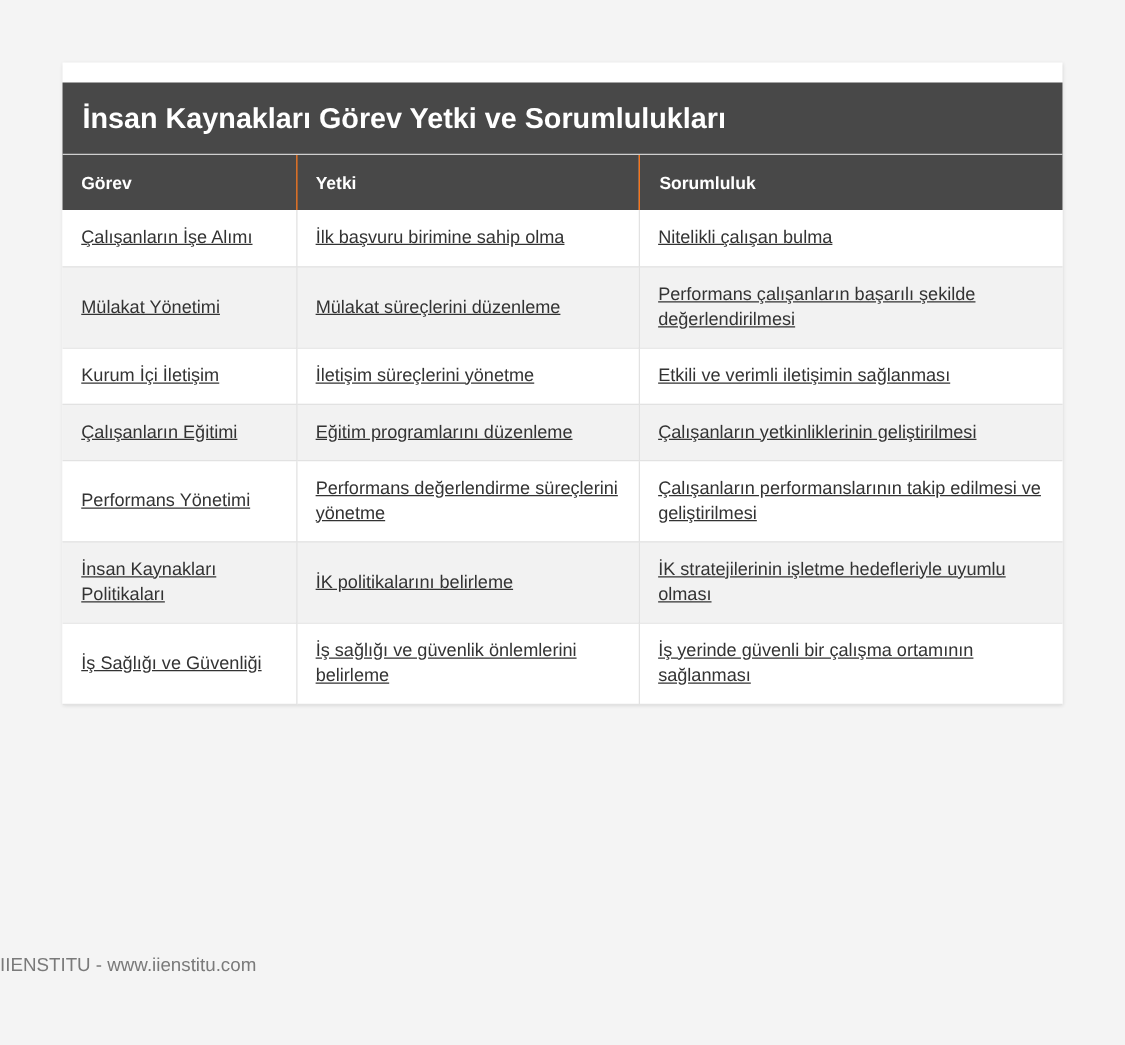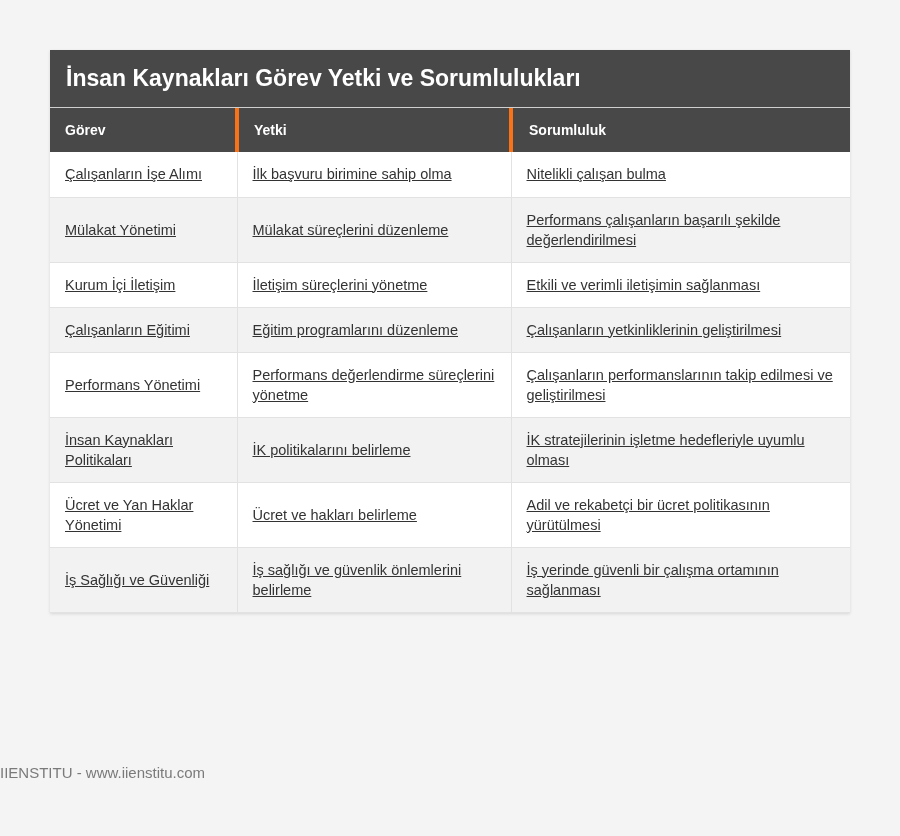--- a/index.html
+++ b/index.html
@@ -10,30 +10,31 @@
   }
   .card {
     position:absolute; left:50px; top:50px; width:800px;
     background:#fff; box-shadow:0 1px 3px rgba(0,0,0,0.12);
   }
   .title-bar {
     height:58px; background:#484848; color:#fff;
     display:flex; align-items:center; padding-left:16px;
     font-size:23px; font-weight:bold; box-sizing:border-box;
     border-bottom:1px solid #cfcfcf;
+    margin-top:16px;
   }
   table { width:100%; border-collapse:collapse; table-layout:fixed; }
   col.c1 { width:187px; }
   col.c2 { width:274px; }
   col.c3 { width:339px; }
   thead th {
     background:#484848; color:#fff; text-align:left;
     font-size:14px; font-weight:bold; height:44px;
     padding:0 15px; box-sizing:border-box;
-    border-right:4px solid #f97316;
+    border-right:1px solid #f97316;
   }
   thead th:last-child { border-right:none;padding-left:16px; }
   tbody td {
     font-size:14.5px; color:#333; padding:0 15px; line-height:20px;
     border-right:1px solid #e2e2e2; border-bottom:1px solid #e2e2e2;
     vertical-align:middle; box-sizing:border-box;text-decoration:underline;
   }
   tbody td:last-child { border-right:none; }
   tbody tr { height:65px; }
   tbody tr.short { height:45px; }
@@ -87,25 +88,20 @@
         <td>Performans Yönetimi</td>
         <td>Performans değerlendirme süreçlerini yönetme</td>
         <td>Çalışanların performanslarının takip edilmesi ve geliştirilmesi</td>
       </tr>
       <tr>
         <td>İnsan Kaynakları Politikaları</td>
         <td>İK politikalarını belirleme</td>
         <td>İK stratejilerinin işletme hedefleriyle uyumlu olması</td>
       </tr>
       <tr>
-        <td>Ücret ve Yan Haklar Yönetimi</td>
-        <td>Ücret ve hakları belirleme</td>
-        <td>Adil ve rekabetçi bir ücret politikasının yürütülmesi</td>
-      </tr>
-      <tr>
         <td>İş Sağlığı ve Güvenliği</td>
         <td>İş sağlığı ve güvenlik önlemlerini belirleme</td>
         <td>İş yerinde güvenli bir çalışma ortamının sağlanması</td>
       </tr>
     </tbody>
   </table>
 </div>
 
 <div class="footer">IIENSTITU - www.iienstitu.com</div>
 

